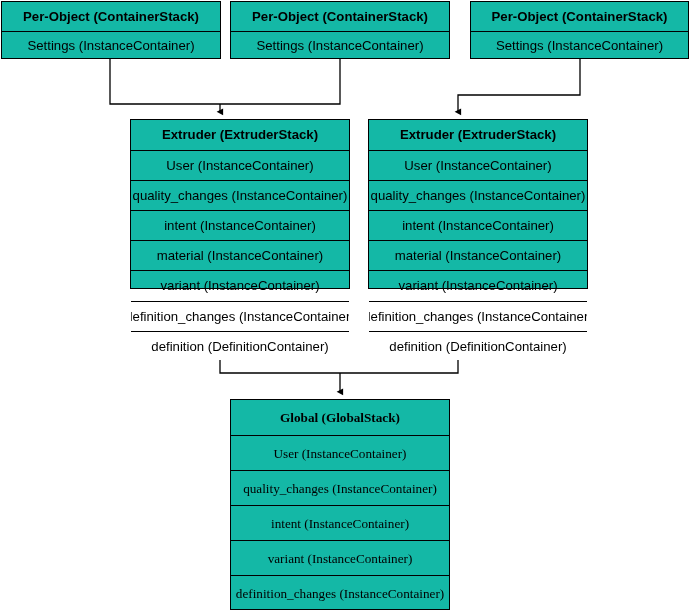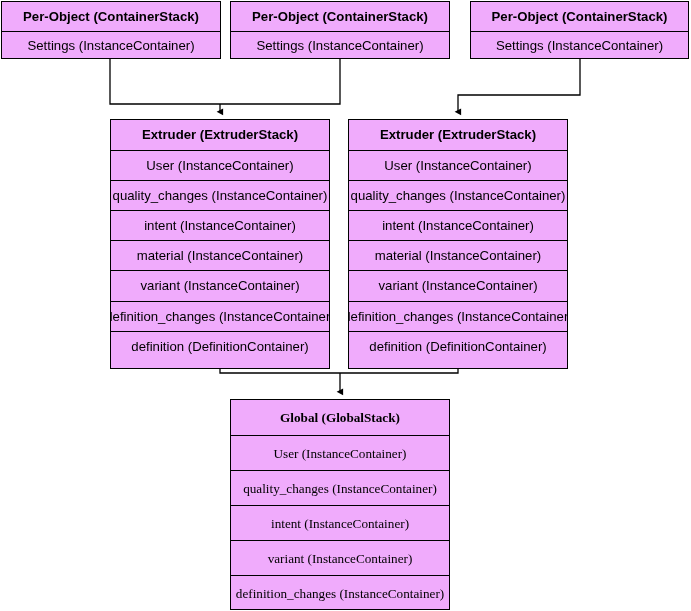--- a/index.html
+++ b/index.html
@@ -24,21 +24,21 @@
     left: 0;
     top: 0;
     width: 691px;
     height: 611px;
     pointer-events: none;
   }
   .node {
     position: absolute;
     box-sizing: border-box;
     border: 1.3px solid #000000;
-    background: #f0abfc;
+    background: #14b8a6;
     z-index: 2;
   }
   .row {
     box-sizing: border-box;
     display: flex;
     align-items: center;
     justify-content: center;
     text-align: center;
     color: #000000;
     font-size: 13.2px;
@@ -49,21 +49,21 @@
     overflow: hidden;
   }
   .row.header {
     border-top: none;
     font-weight: bold;
   }
   
   .node-top { width: 220px; height: 58px; }
   .node-top .row { height: 29px; }
   
-  .node-extruder { width: 220px; height: 250px; }
+  .node-extruder { width: 220px; height: 170px; margin-left: 20px; }
   .node-extruder .row { height: 30.1px; }
   
   .node-global { width: 220px; height: 211px; }
   .node-global .row { height: 35.1px; }
 
   #n-top-0 { left: 1px;   top: 1px; }
   #n-top-1 { left: 230px; top: 1px; }
   #n-top-2 { left: 470px; top: 1px; width: 219px; }
   #n-ext-0 { left: 110px; top: 119px; }
   #n-ext-1 { left: 348px; top: 119px; }

